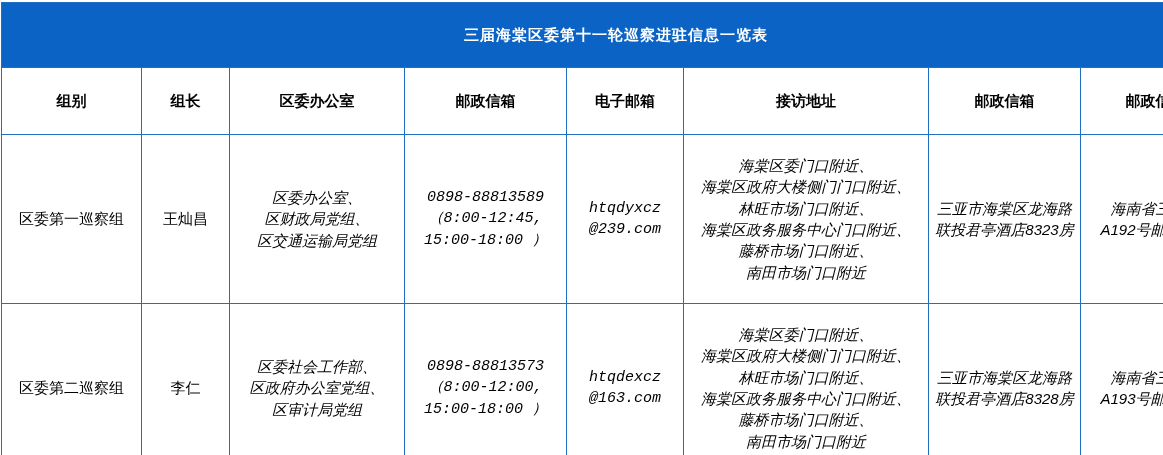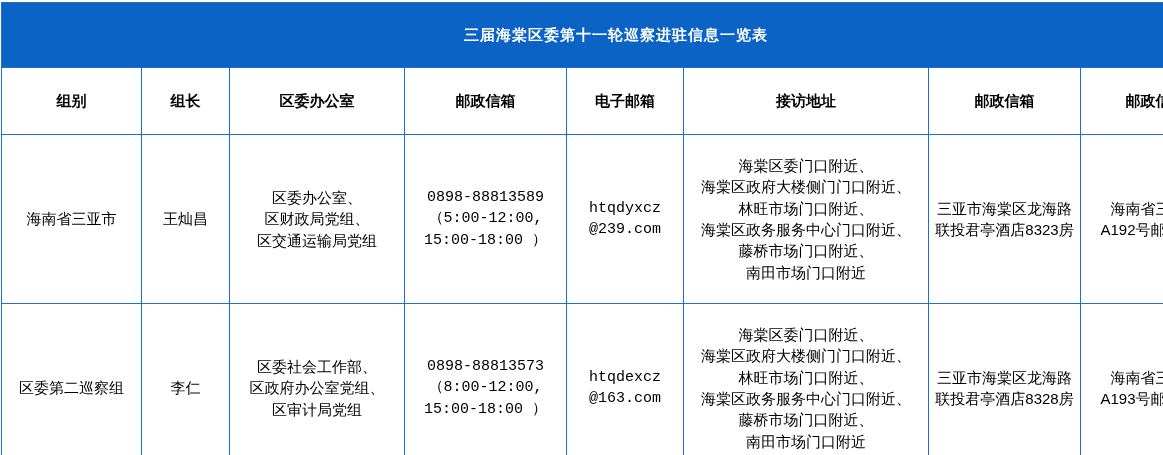--- a/index.html
+++ b/index.html
@@ -50,20 +50,21 @@
   .body-row td {
     height: 160px;
   }
   .mono {
     font-family: "Liberation Mono", "DejaVu Sans Mono", monospace;
     font-size: 13.5px;
     line-height: 1.5;
   }
   .multiline {
     white-space: pre-line;
+    font-style: italic;
   }
   .col-group { width: 140px; }
   .col-leader { width: 88px; }
   .col-target { width: 175px; }
   .col-phone { width: 162px; }
   .col-email { width: 117px; }
   .col-box { width: 245px; }
   .col-visit { width: 152px; }
   .col-mail { width: 150px; }
 </style>
@@ -90,27 +91,27 @@
         <td class="header-cell">组别</td>
         <td class="header-cell">组长</td>
         <td class="header-cell">区委办公室</td>
         <td class="header-cell">邮政信箱</td>
         <td class="header-cell">电子邮箱</td>
         <td class="header-cell">接访地址</td>
         <td class="header-cell">邮政信箱</td>
         <td class="header-cell">邮政信箱</td>
       </tr>
       <tr class="body-row">
-        <td>海南省三亚市</td>
+        <td>区委第一巡察组</td>
         <td>王灿昌</td>
         <td class="multiline">区委办公室、
 区财政局党组、
 区交通运输局党组</td>
         <td class="mono multiline">0898-88813589
-（5:00-12:00,
+（8:00-12:45,
 15:00-18:00 ）</td>
         <td class="mono multiline">htqdyxcz
 @239.com</td>
         <td class="multiline">海棠区委门口附近、
 海棠区政府大楼侧门门口附近、
 林旺市场门口附近、
 海棠区政务服务中心门口附近、
 藤桥市场门口附近、
 南田市场门口附近</td>
         <td class="multiline">三亚市海棠区龙海路

